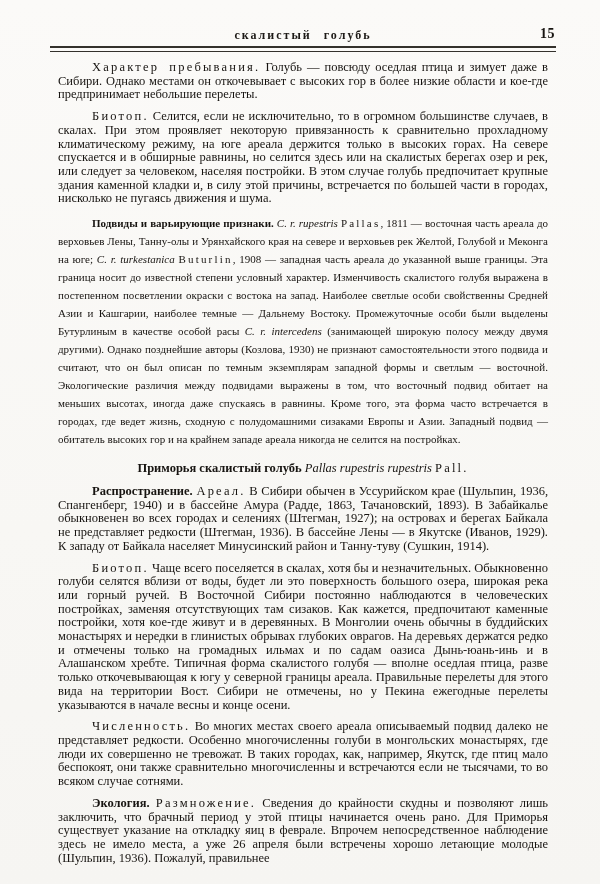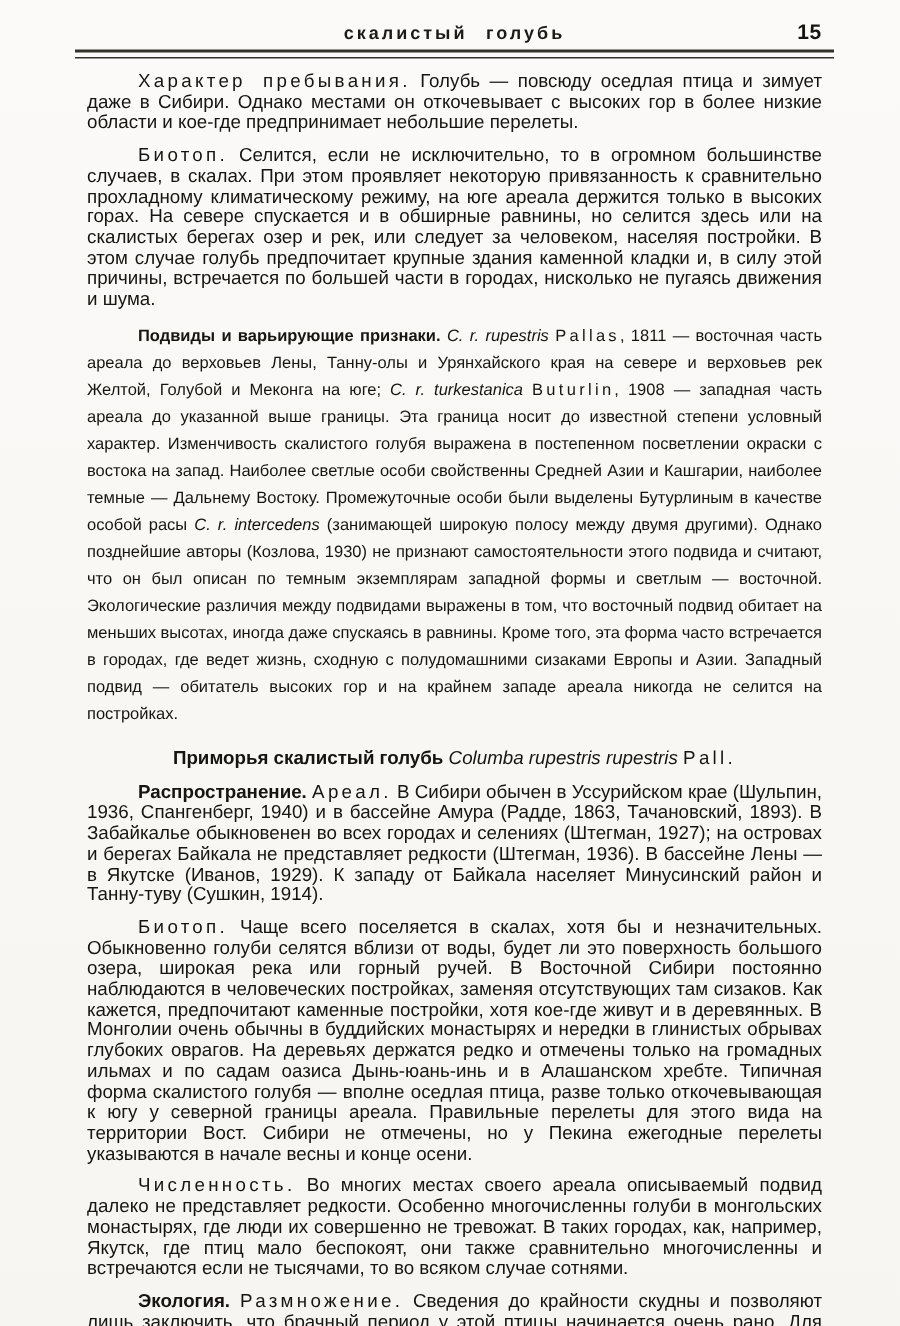--- a/index.html
+++ b/index.html
@@ -10,38 +10,38 @@
     width: 600px;
     height: 884px;
     overflow: hidden;
   }
   .page {
     box-sizing: border-box;
     width: 600px;
     height: 884px;
     background: linear-gradient(180deg, #fbfaf8 0%, #f8f7f4 60%, #f6f5f2 100%);
     color: #171411;
-    font-family: Liberation Sans, sans-serif;
-    padding: 15px 44px 0 50px;
+    font-family: Liberation Serif, serif;
+    padding: 28px 44px 0 50px;
   }
   .header {
     position: relative;
     height: 16px;
   }
   .running-title {
     text-align: center;
     font-weight: bold;
     font-size: 12px;
     letter-spacing: 2px;
     word-spacing: 7px;
     color: #1c1916;
   }
   .page-number {
     position: absolute;
-    right: 8px;
+    right: 1px;
     top: -2px;
     font-weight: bold;
     font-size: 14px;
     letter-spacing: 0.5px;
   }
   .rule {
     margin-top: 2px;
     height: 3px;
     border-top: 2px solid #34312c;
     border-bottom: 1px solid #34312c;
@@ -89,21 +89,21 @@
   <div class="rule"></div>
 
   <div class="text-block">
 
     <p class="body-par"><span class="seg-spaced">Характер пребывания.</span><span class="seg-normal"> Голубь — повсюду оседлая птица и зимует даже в Сибири. Однако местами он откочевывает с высоких гор в более низкие области и кое-где предпринимает небольшие перелеты.</span></p>
 
     <p class="body-par"><span class="seg-spaced">Биотоп.</span><span class="seg-normal"> Селится, если не исключительно, то в огромном большинстве случаев, в скалах. При этом проявляет некоторую привязанность к сравнительно прохладному климатическому режиму, на юге ареала держится только в высоких горах. На севере спускается и в обширные равнины, но селится здесь или на скалистых берегах озер и рек, или следует за человеком, населяя постройки. В этом случае голубь предпочитает крупные здания каменной кладки и, в силу этой причины, встречается по большей части в городах, нисколько не пугаясь движения и шума.</span></p>
 
     <p class="fine-par"><span class="seg-bold">Подвиды и варьирующие признаки.</span><span class="seg-normal"> </span><span class="seg-italic">C. r. rupestris</span><span class="seg-normal"> </span><span class="seg-spaced">Pallas</span><span class="seg-normal">, 1811 — восточная часть ареала до верховьев Лены, Танну-олы и Урянхайского края на севере и верховьев рек Желтой, Голубой и Меконга на юге; </span><span class="seg-italic">C. r. turkestanica</span><span class="seg-normal"> </span><span class="seg-spaced">Buturlin</span><span class="seg-normal">, 1908 — западная часть ареала до указанной выше границы. Эта граница носит до известной степени условный характер. Изменчивость скалистого голубя выражена в постепенном посветлении окраски с востока на запад. Наиболее светлые особи свойственны Средней Азии и Кашгарии, наиболее темные — Дальнему Востоку. Промежуточные особи были выделены Бутурлиным в качестве особой расы </span><span class="seg-italic">C. r. intercedens</span><span class="seg-normal"> (занимающей широкую полосу между двумя другими). Однако позднейшие авторы (Козлова, 1930) не признают самостоятельности этого подвида и считают, что он был описан по темным экземплярам западной формы и светлым — восточной. Экологические различия между подвидами выражены в том, что восточный подвид обитает на меньших высотах, иногда даже спускаясь в равнины. Кроме того, эта форма часто встречается в городах, где ведет жизнь, сходную с полудомашними сизаками Европы и Азии. Западный подвид — обитатель высоких гор и на крайнем западе ареала никогда не селится на постройках.</span></p>
 
-    <p class="body-par species-heading"><span class="seg-bold">Приморья скалистый голубь </span><span class="seg-italic">Columba rupestris rupestris</span><span class="seg-normal"> </span><span class="seg-spaced">Pall.</span></p>
+    <p class="body-par species-heading"><span class="seg-bold">Приморья скалистый голубь </span><span class="seg-italic">Pallas rupestris rupestris</span><span class="seg-normal"> </span><span class="seg-spaced">Pall.</span></p>
 
     <p class="body-par"><span class="seg-bold">Распространение.</span><span class="seg-normal"> </span><span class="seg-spaced">Ареал.</span><span class="seg-normal"> В Сибири обычен в Уссурийском крае (Шульпин, 1936, Спангенберг, 1940) и в бассейне Амура (Радде, 1863, Тачановский, 1893). В Забайкалье обыкновенен во всех городах и селениях (Штегман, 1927); на островах и берегах Байкала не представляет редкости (Штегман, 1936). В бассейне Лены — в Якутске (Иванов, 1929). К западу от Байкала населяет Минусинский район и Танну-туву (Сушкин, 1914).</span></p>
 
     <p class="body-par"><span class="seg-spaced">Биотоп.</span><span class="seg-normal"> Чаще всего поселяется в скалах, хотя бы и незначительных. Обыкновенно голуби селятся вблизи от воды, будет ли это поверхность большого озера, широкая река или горный ручей. В Восточной Сибири постоянно наблюдаются в человеческих постройках, заменяя отсутствующих там сизаков. Как кажется, предпочитают каменные постройки, хотя кое-где живут и в деревянных. В Монголии очень обычны в буддийских монастырях и нередки в глинистых обрывах глубоких оврагов. На деревьях держатся редко и отмечены только на громадных ильмах и по садам оазиса Дынь-юань-инь и в Алашанском хребте. Типичная форма скалистого голубя — вполне оседлая птица, разве только откочевывающая к югу у северной границы ареала. Правильные перелеты для этого вида на территории Вост. Сибири не отмечены, но у Пекина ежегодные перелеты указываются в начале весны и конце осени.</span></p>
 
     <p class="body-par"><span class="seg-spaced">Численность.</span><span class="seg-normal"> Во многих местах своего ареала описываемый подвид далеко не представляет редкости. Особенно многочисленны голуби в монгольских монастырях, где люди их совершенно не тревожат. В таких городах, как, например, Якутск, где птиц мало беспокоят, они также сравнительно многочисленны и встречаются если не тысячами, то во всяком случае сотнями.</span></p>
 
     <p class="body-par"><span class="seg-bold">Экология.</span><span class="seg-normal"> </span><span class="seg-spaced">Размножение.</span><span class="seg-normal"> Сведения до крайности скудны и позволяют лишь заключить, что брачный период у этой птицы начинается очень рано. Для Приморья существует указание на откладку яиц в феврале. Впрочем непосредственное наблюдение здесь не имело места, а уже 26 апреля были встречены хорошо летающие молодые (Шульпин, 1936). Пожалуй, правильнее</span></p>
 
   </div>

